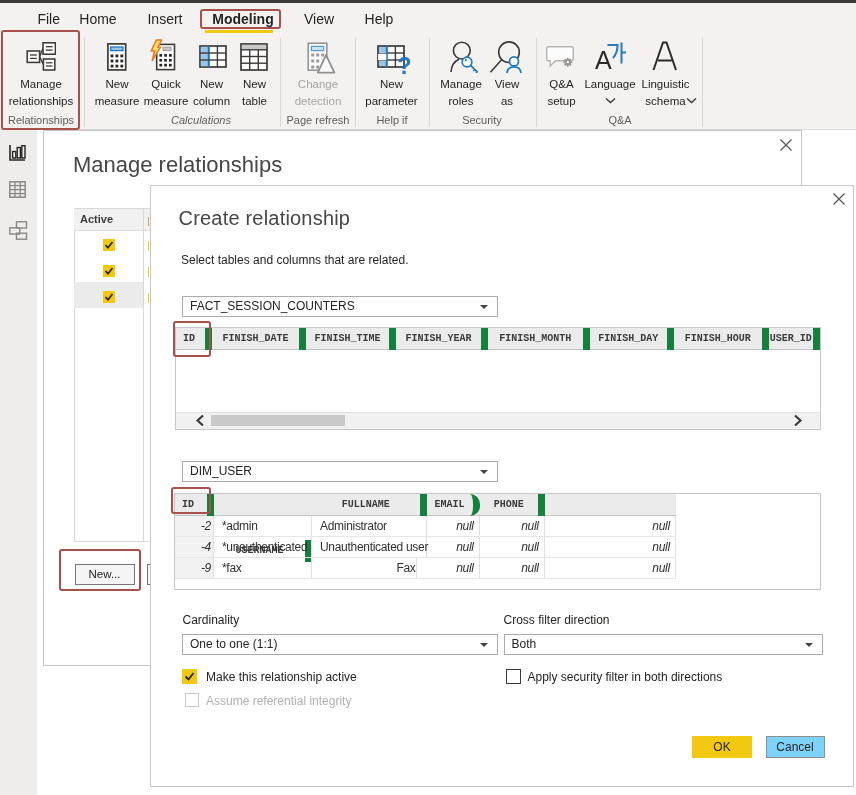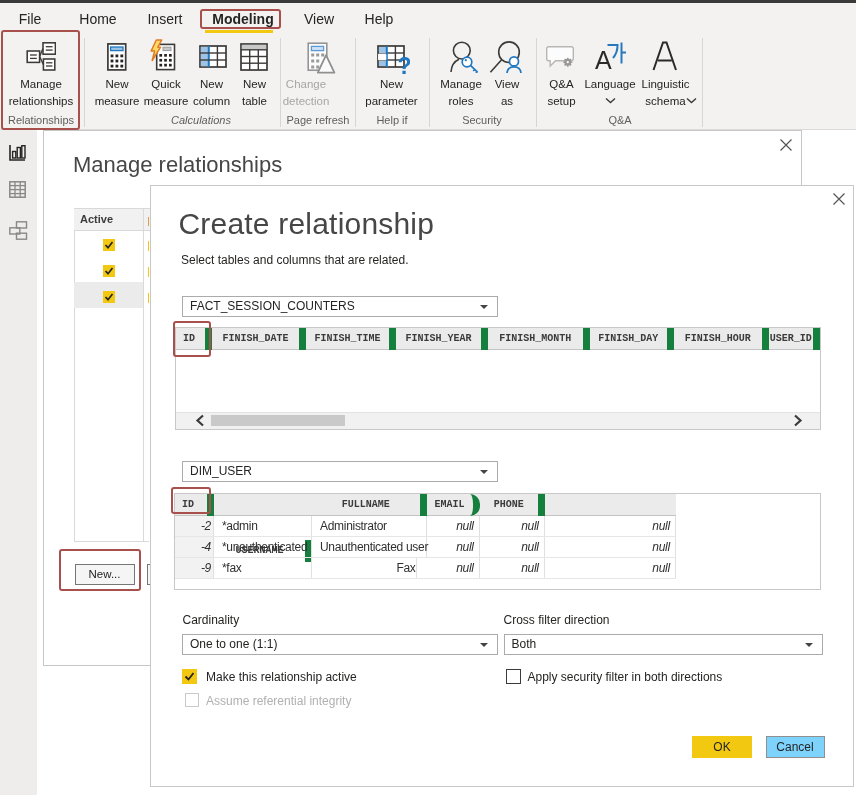--- a/index.html
+++ b/index.html
@@ -30,21 +30,21 @@
 </head>
 <body>
 
 <div class="abs" style="left:0;top:0;width:856px;height:3px;background:#3a3a3a;"></div>
 
 <div class="abs" style="left:0;top:3px;width:856px;height:126px;background:#f3f2f1;border-bottom:1px solid #dddbd9;"></div>
 
 <div class="abs" style="left:0;top:130px;width:856px;height:665px;background:#ffffff;"></div>
 <div class="abs" style="left:0;top:130px;width:37px;height:665px;background:#eeedec;"></div>
 
-<div class="abs" style="left:0;top:11px;width:60px;text-align:center;font-size:14px;color:#252423;">File</div>
+<div class="abs" style="left:0;top:11px;width:60px;text-align:right;font-size:14px;color:#252423;">File</div>
 <div class="abs" style="left:68px;top:11px;width:60px;text-align:center;font-size:14px;color:#252423;">Home</div>
 <div class="abs" style="left:135px;top:11px;width:60px;text-align:center;font-size:14px;color:#252423;">Insert</div>
 <div class="abs" style="left:209px;top:11px;width:68px;text-align:center;font-size:14px;font-weight:700;color:#252423;">Modeling</div>
 <div class="abs" style="left:205px;top:30px;width:68px;height:3px;background:#f2c811;"></div>
 <div class="abs" style="left:289px;top:11px;width:60px;text-align:center;font-size:14px;color:#252423;">View</div>
 <div class="abs" style="left:349px;top:11px;width:60px;text-align:center;font-size:14px;color:#252423;">Help</div>
 
 <div class="sep" style="left:84px;"></div>
 <div class="sep" style="left:280px;"></div>
 <div class="sep" style="left:355px;"></div>
@@ -57,21 +57,21 @@
 <div class="gl" style="left:283px;width:70px;">Page refresh</div>
 <div class="gl" style="left:357px;width:70px;">Help if</div>
 <div class="gl" style="left:432px;width:100px;">Security</div>
 <div class="gl" style="left:540px;width:160px;">Q&amp;A</div>
 
 <div class="rtxt" style="left:4px;top:76px;width:74px;">Manage<br>relationships</div>
 <div class="rtxt" style="left:92px;top:76px;width:50px;">New<br>measure</div>
 <div class="rtxt" style="left:141px;top:76px;width:50px;">Quick<br>measure</div>
 <div class="rtxt" style="left:188px;top:76px;width:47px;">New<br>column</div>
 <div class="rtxt" style="left:233px;top:76px;width:43px;">New<br>table</div>
-<div class="rtxt" style="left:276px;top:76px;width:60px;color:#a8a6a4;text-align:center;">Change<br>detection</div>
+<div class="rtxt" style="left:288px;top:76px;width:60px;color:#a8a6a4;text-align:center;">Change<br>detection</div>
 <div class="rtxt" style="left:360px;top:76px;width:63px;">New<br>parameter</div>
 <div class="rtxt" style="left:434px;top:76px;width:54px;">Manage<br>roles</div>
 <div class="rtxt" style="left:491px;top:76px;width:32px;">View<br>as</div>
 <div class="rtxt" style="left:545px;top:76px;width:33px;">Q&amp;A<br>setup</div>
 <div class="rtxt" style="left:580px;top:76px;width:60px;">Language</div>
 <div class="rtxt" style="left:634px;top:76px;width:63px;">Linguistic<br>schema</div>
 
 <svg class="abs" style="left:26px;top:42px;" width="30" height="29" viewBox="0 0 30 29">
   <rect x="1.2" y="9" width="12.4" height="11.4" fill="#fdfdfd" stroke="#3b3a39" stroke-width="1.55"></rect>
   <line x1="4" y1="13" x2="10.8" y2="13" stroke="#3b3a39" stroke-width="1.3"></line>
@@ -260,21 +260,21 @@
 
 <div class="abs" style="left:147.6px;top:217px;width:1.4px;height:9px;background:#dd9e4a;"></div>
 <div class="abs" style="left:147.6px;top:240.5px;width:1.4px;height:10px;background:#f2c811;"></div>
 <div class="abs" style="left:147.6px;top:267px;width:1.4px;height:10px;background:#f2c811;"></div>
 <div class="abs" style="left:147.6px;top:293.3px;width:1.4px;height:10px;background:#f2c811;"></div>
 
 <div class="abs" style="left:149.5px;top:185px;width:704.5px;height:602px;background:#fff;border:1px solid #c8c8c8;box-sizing:border-box;"></div>
 <svg class="abs" style="left:832.5px;top:192.5px;" width="12" height="12">
     <path d="M0.5,0.5 L11.5,11.5 M11.5,0.5 L0.5,11.5" stroke="#555" stroke-width="1.2"></path>
   </svg>
-<div class="abs" style="left:178.5px;top:207px;font-size:30px;letter-spacing:0.2px;color:#464646;">Create relationship</div>
+<div class="abs" style="left:178.5px;top:207px;font-size:20px;letter-spacing:0.2px;color:#464646;">Create relationship</div>
 <div class="abs" style="left:181px;top:253px;font-size:12px;color:#252423;">Select tables and columns that are related.</div>
 
 <div class="ddl" style="left:182px;top:295.5px;width:307px;">FACT_SESSION_COUNTERS<span class="arr"></span></div>
 
 <div class="abs" style="left:175px;top:326.5px;width:645.6px;height:103px;border:1px solid #c8c8c8;box-sizing:border-box;background:#fff;">
   <div style="position:absolute;left:0;top:0;width:100%;height:22.5px;background:#ebebeb;border-bottom:1px solid #c4c4c4;box-sizing:border-box;"></div>
   <div class="th1" style="left:0;width:36px;text-align:left;padding-left:7px;box-sizing:border-box;">ID</div>
   <div class="th1" style="left:36px;width:94px;">FINISH_DATE</div>
   <div class="th1" style="left:130px;width:90px;">FINISH_TIME</div>
   <div class="th1" style="left:220px;width:92px;">FINISH_YEAR</div>

